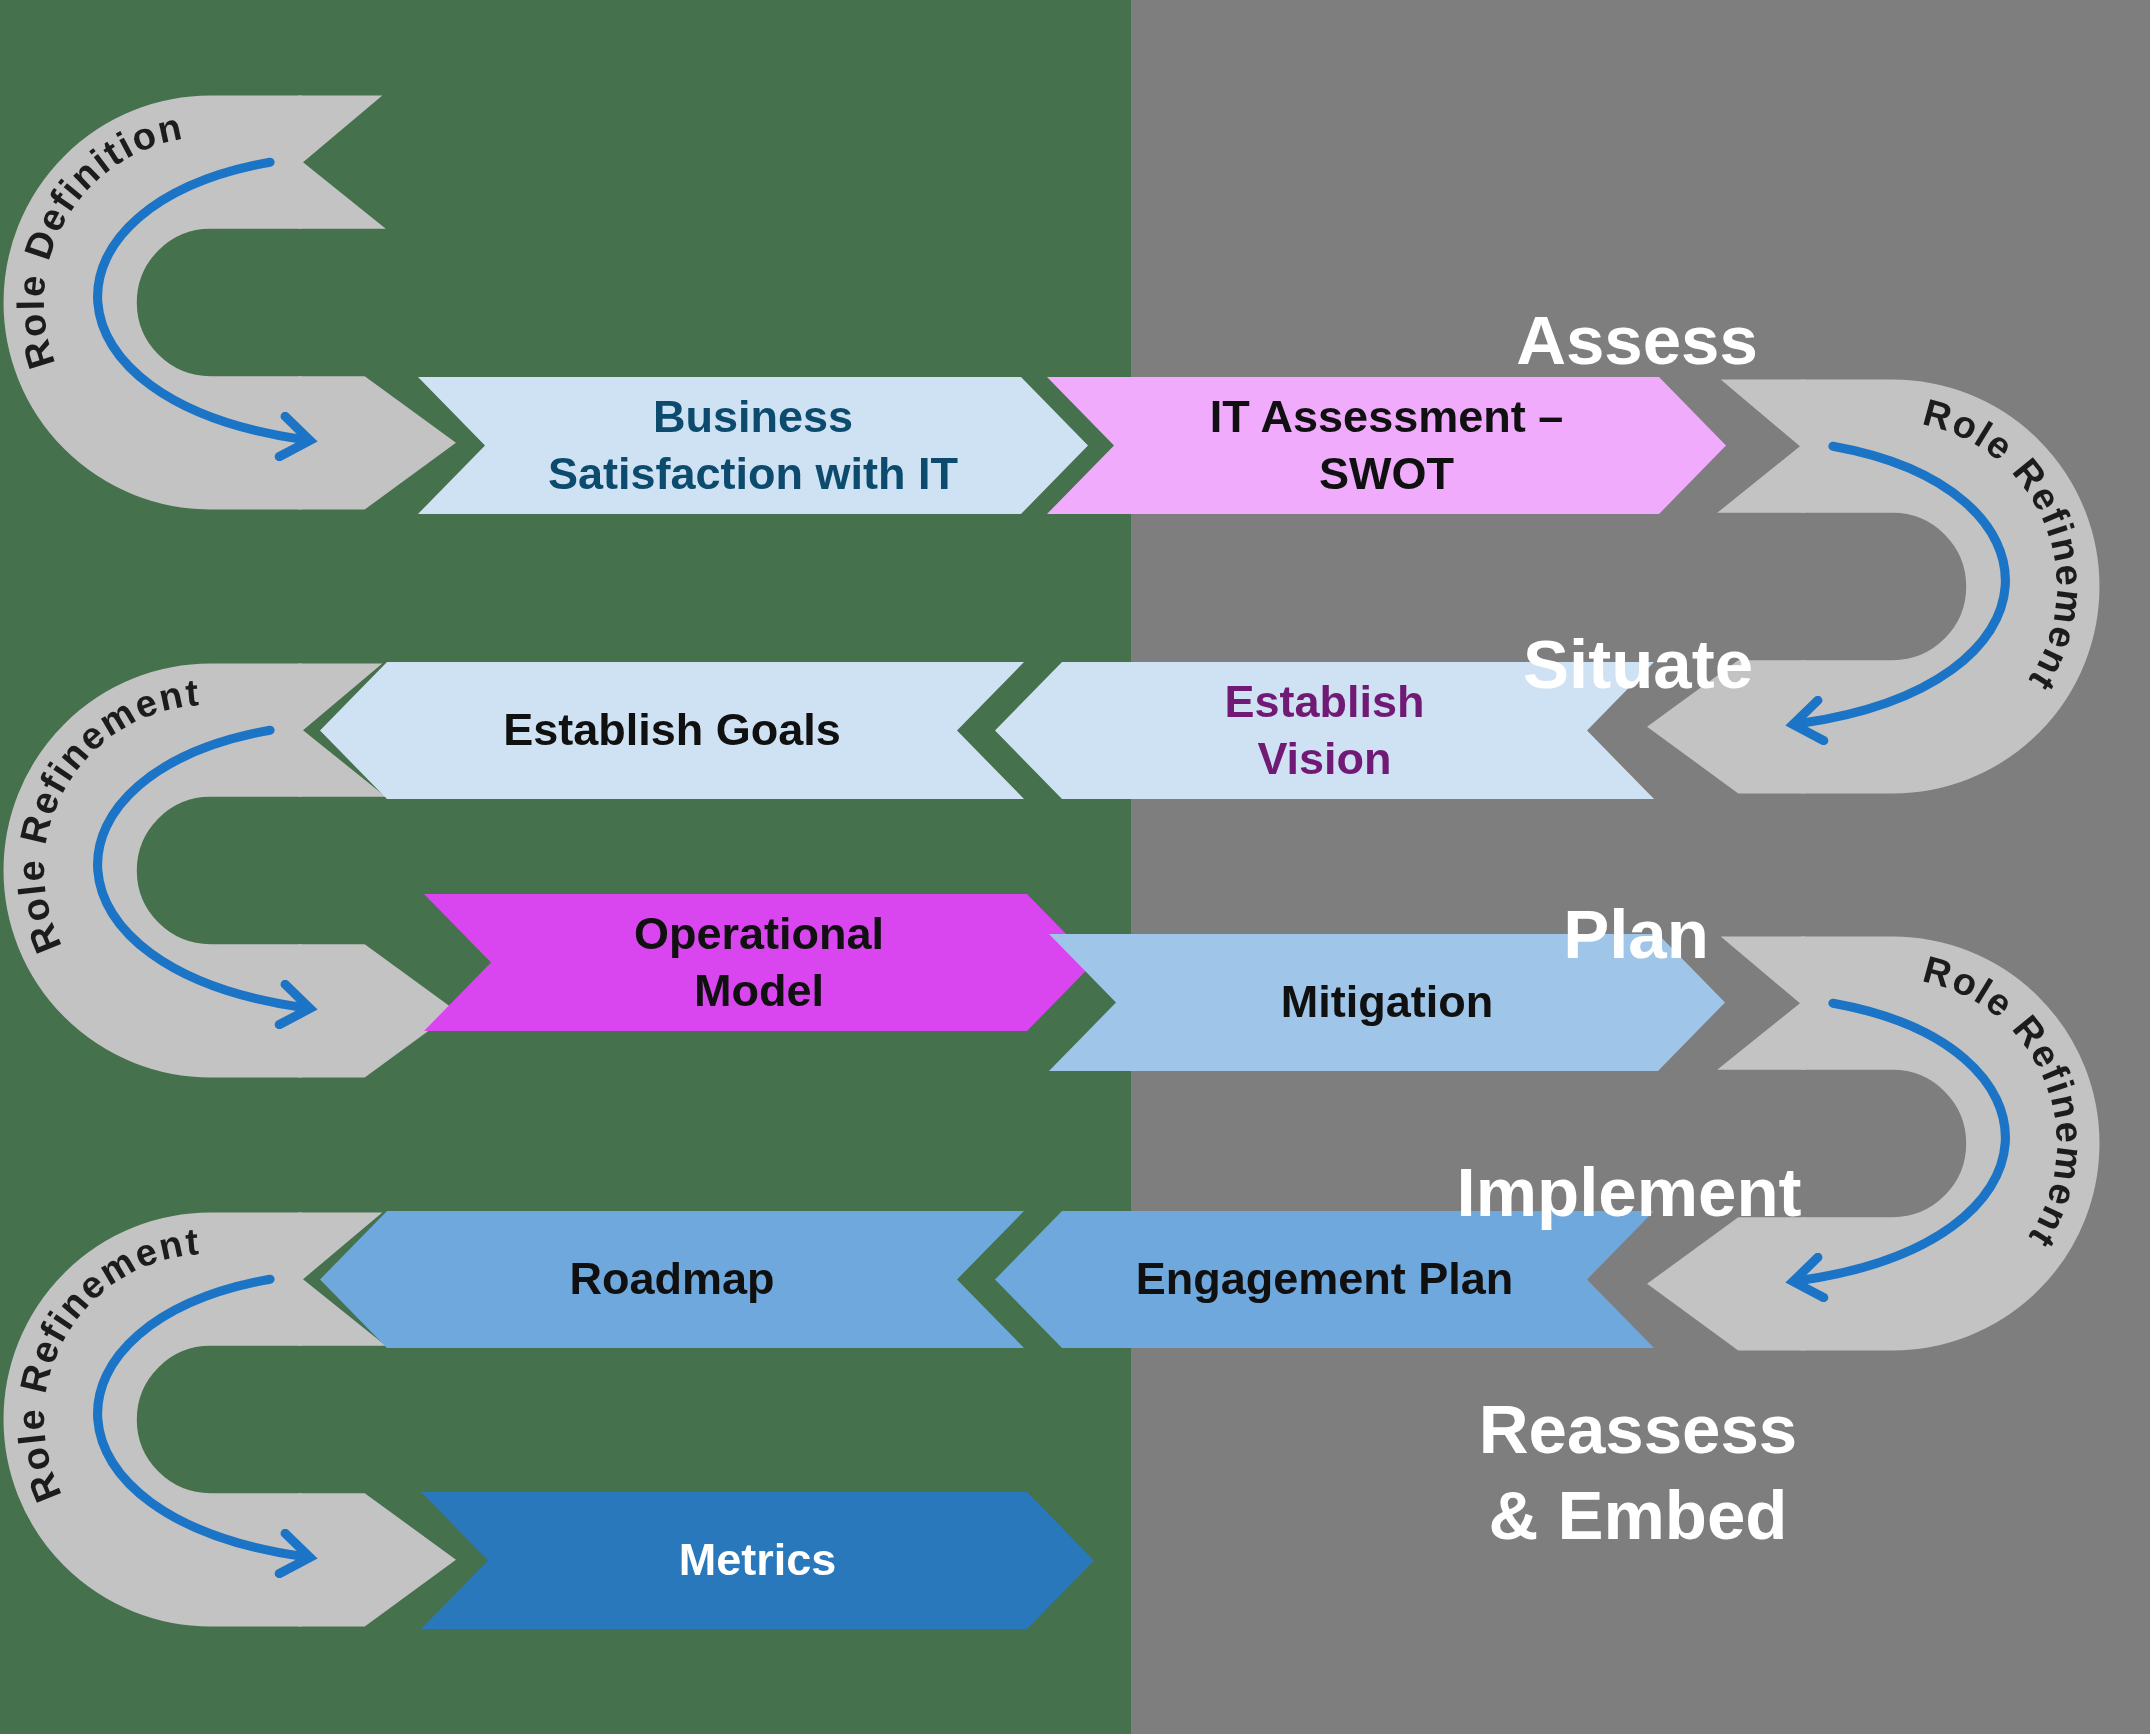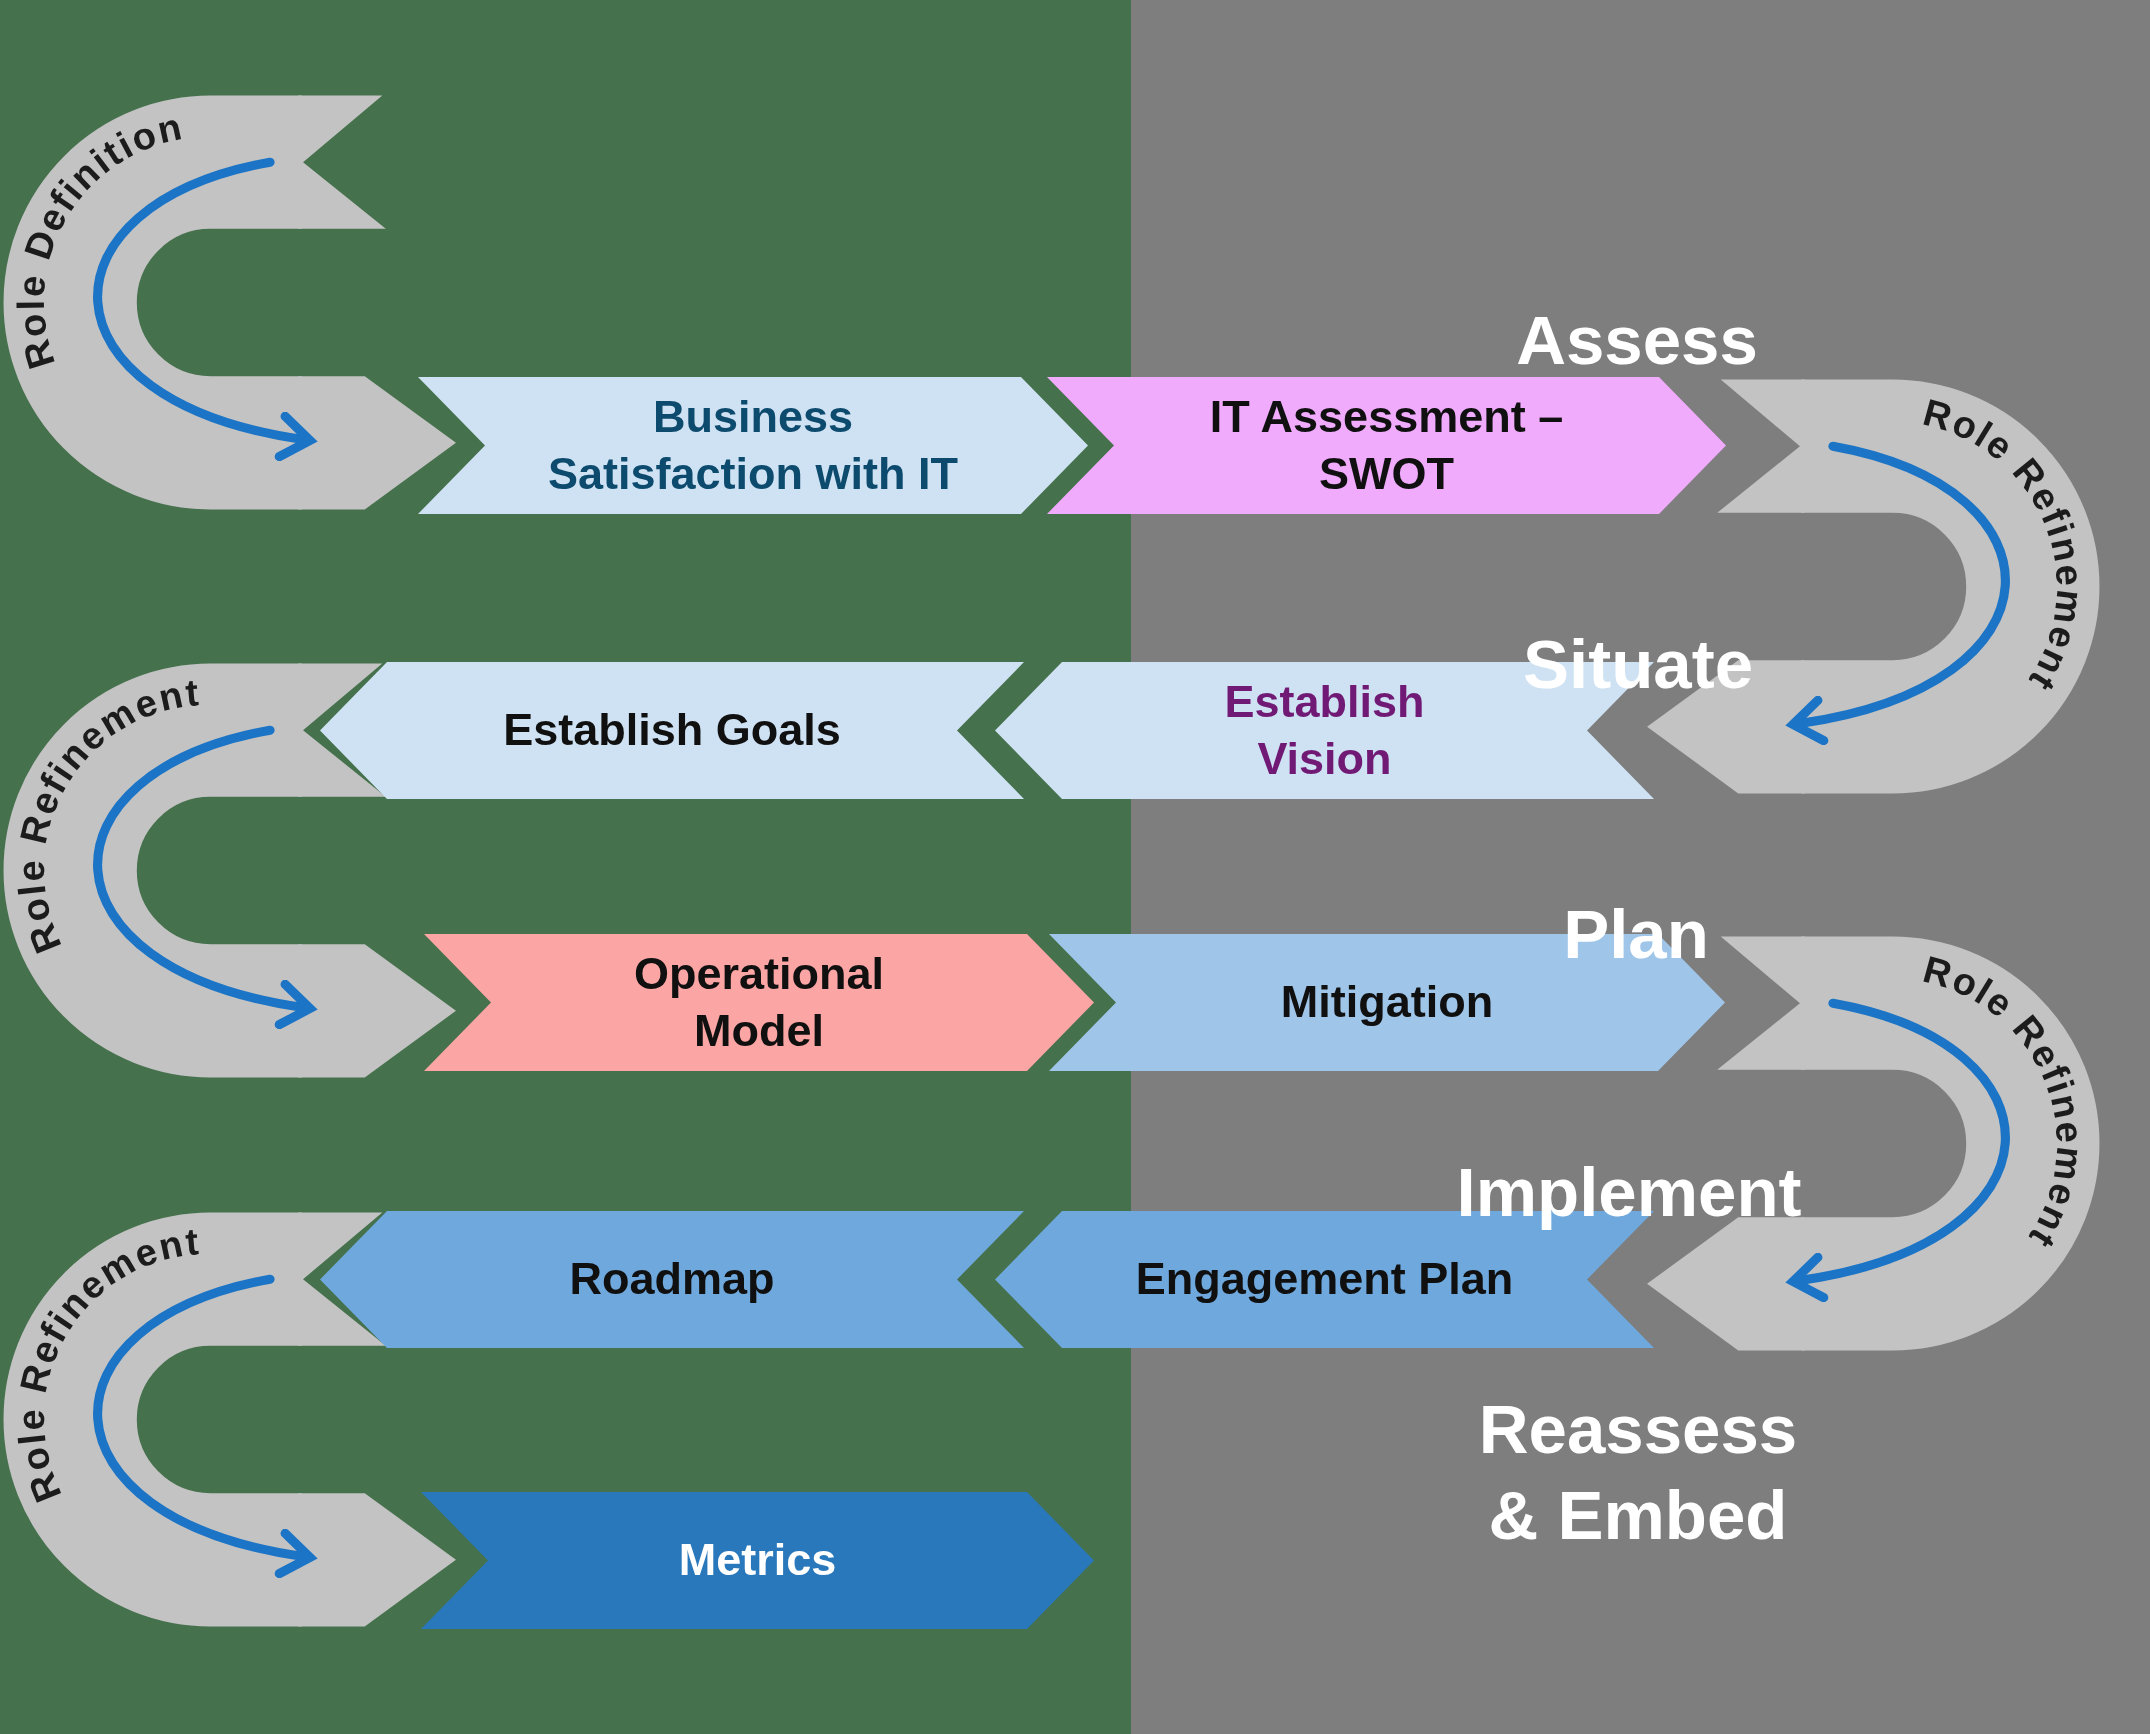--- a/index.html
+++ b/index.html
@@ -96,21 +96,21 @@
       <text class="loop-text" fill="#1c1c1c" text-anchor="middle"><textPath startOffset="50%" href="#tp-4" xlink:href="#tp-4">Role Refinement</textPath></text>
     </svg>
 
   <div class="banner banner--right" style="left: 418px; top: 377px; width: 670px; height: 137px; background: rgb(207, 226, 243); color: #0c4a6e;">Business
 Satisfaction with IT</div>
   <div class="banner banner--right" style="left: 1047px; top: 377px; width: 679px; height: 137px; background: #f0abfc; color: rgb(16, 16, 16);">IT Assessment –
 SWOT</div>
   <div class="banner banner--left" style="left: 320px; top: 662px; width: 704px; height: 137px; background: rgb(207, 226, 243); color: rgb(16, 16, 16);">Establish Goals</div>
   <div class="banner banner--left" style="left: 995px; top: 662px; width: 659px; height: 137px; background: rgb(207, 226, 243); color: #701a75;">Establish
 Vision</div>
-  <div class="banner banner--right" style="left: 424px; top: 934px; width: 670px; height: 137px; background: #fca5a5; color: rgb(16, 16, 16);">Operational
+  <div class="banner banner--right" style="left: 424px; top: 894px; width: 670px; height: 137px; background: #d946ef; color: rgb(16, 16, 16);">Operational
 Model</div>
   <div class="banner banner--right" style="left: 1049px; top: 934px; width: 676px; height: 137px; background: rgb(159, 197, 232); color: rgb(16, 16, 16);">Mitigation</div>
   <div class="banner banner--left" style="left: 320px; top: 1211px; width: 704px; height: 137px; background: rgb(111, 168, 220); color: rgb(16, 16, 16);">Roadmap</div>
   <div class="banner banner--left" style="left: 995px; top: 1211px; width: 659px; height: 137px; background: rgb(111, 168, 220); color: rgb(16, 16, 16);">Engagement Plan</div>
   <div class="banner banner--right" style="left: 421px; top: 1492px; width: 673px; height: 137px; background: rgb(40, 120, 187); color: rgb(255, 255, 255);">Metrics</div>
 
   <div class="phase-label" style="left:1637px;top:298px">Assess</div>
   <div class="phase-label" style="left:1638px;top:622px">Situate</div>
   <div class="phase-label" style="left:1636px;top:892px">Plan</div>
   <div class="phase-label" style="left:1629px;top:1150px">Implement</div>

